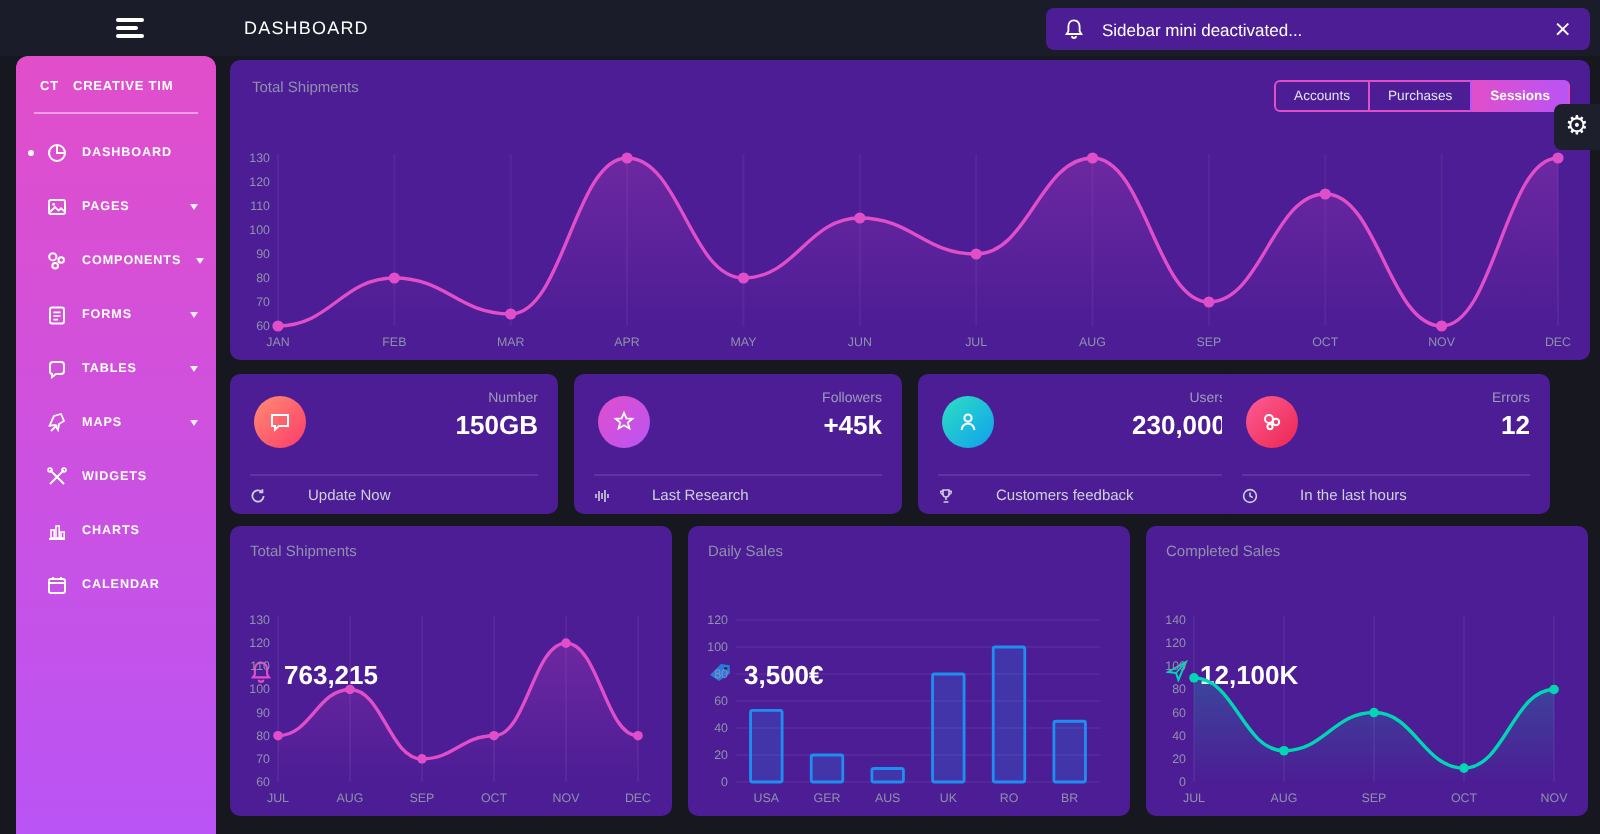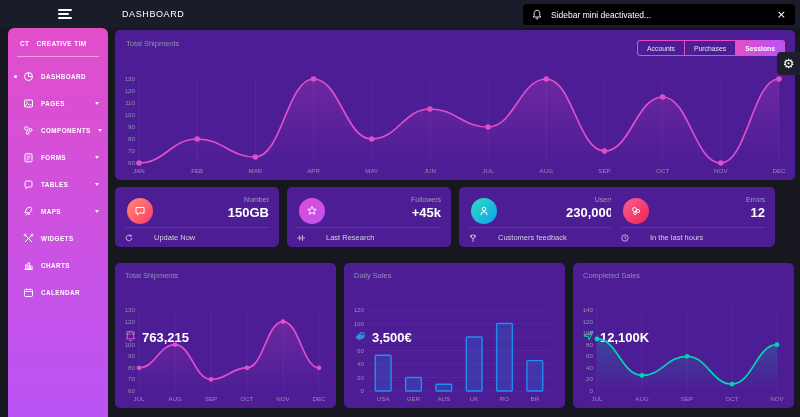--- a/index.html
+++ b/index.html
@@ -13,21 +13,21 @@
   }
   
   .navbar { position:absolute; left:0; top:0; right:0; height:28px; background:#1a1c2a;
     display:flex; align-items:center; z-index:3; }
   .hamburger { margin-left:58px; width:14px; display:flex; flex-direction:column; gap:2.5px;
     background:none; border:none; cursor:pointer; }
   .hamburger span { display:block; height:1.6px; background:#fff; border-radius:1px; }
   .hamburger span:nth-child(2){ width:11px; }
   .nav-title { margin-left:50px; font-size:9px; letter-spacing:.6px; color:#fff; }
   
-  .toast { position:absolute; top:4px; right:5px; width:272px; height:21px; background:#000000;
+  .toast { position:absolute; top:4px; right:5px; width:272px; height:21px; background:#4c1d95;
     border-radius:4px; display:flex; align-items:center; padding:0 9px; z-index:5; }
   .toast .msg { flex:1; font-size:8.5px; color:#fff; margin-left:9px; }
   .toast .close { font-size:11px; color:#fff; line-height:1; cursor:pointer; font-family:"DejaVu Sans",sans-serif; }
   
   .sidebar { position:absolute; left:8px; top:28px; width:100px; height:389px;
     background:linear-gradient(#e14eca,#ba54f5); border-radius:6px 6px 0 0; z-index:2; }
   .brand { display:flex; align-items:center; gap:7px; padding:12px 8px 9px 12px; }
   .brand .ct { font-size:6.5px; font-weight:700; letter-spacing:.4px; }
   .brand .name { font-size:6.5px; font-weight:700; letter-spacing:.4px; }
   .side-divider { margin:0 9px 6px 9px; border-top:1px solid rgba(255,255,255,.45); }
@@ -47,21 +47,21 @@
   .main-card .title { position:absolute; left:11px; top:19px; font-size:15px; font-weight:400; color:#f5f6fa; }
   .btn-group { position:absolute; right:10px; top:10px; display:flex; }
   .tab-btn { border:1px solid #e14eca; background:transparent; color:#e4e4f2; font-size:6.8px;
     padding:3.5px 9px; cursor:pointer; margin-left:-1px; font-family:inherit; }
   .tab-btn:first-child { border-radius:3px 0 0 3px; margin-left:0; }
   .tab-btn:last-child { border-radius:0 3px 3px 0; }
   .tab-btn.active { background:linear-gradient(90deg,#e14eca,#ba54f5); border-color:transparent;
     color:#fff; font-weight:700; }
   .main-chart { position:absolute; left:4px; right:6px; top:42px; bottom:4px; }
   
-  .stat-card { top:187px; width:164px; height:60px; }
+  .stat-card { top:187px; width:164px; height:70px; }
   .stat-card .circle { position:absolute; left:12px; top:11px; width:26px; height:26px; border-radius:50%;
     display:flex; align-items:center; justify-content:center; }
   .stat-card .lbl { position:absolute; right:10px; top:9px; font-size:7px; color:#9d9dba; }
   .stat-card .val { position:absolute; right:10px; top:18px; font-size:13px; font-weight:700; color:#fff; }
   .stat-card .hr { position:absolute; left:10px; right:10px; bottom:19px; border-top:1px solid rgba(255,255,255,.1); }
   .stat-card .foot { position:absolute; left:10px; bottom:5px; display:flex; align-items:center; gap:21px;
     font-size:7.5px; color:#cfd0dd; }
   .grad-red    { background:linear-gradient(135deg,#ff8d72,#fd3a6a); }
   .grad-purple { background:linear-gradient(135deg,#e14eca,#ba54f5); }
   .grad-teal   { background:linear-gradient(135deg,#2de0c1,#0f9ff0); }

